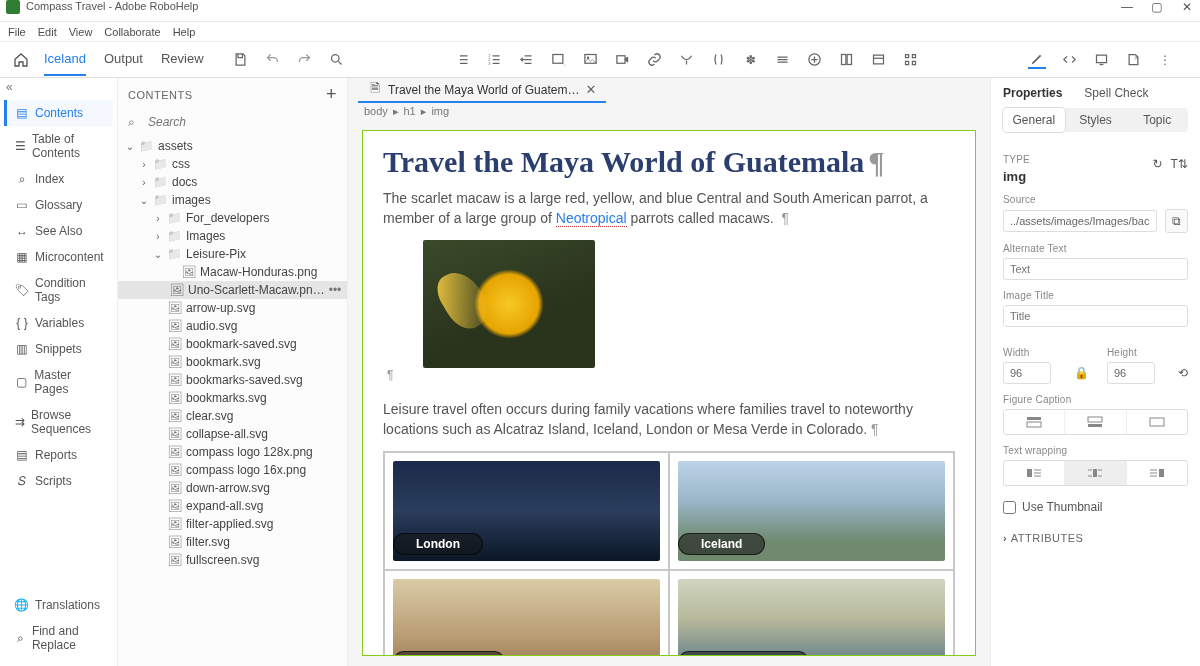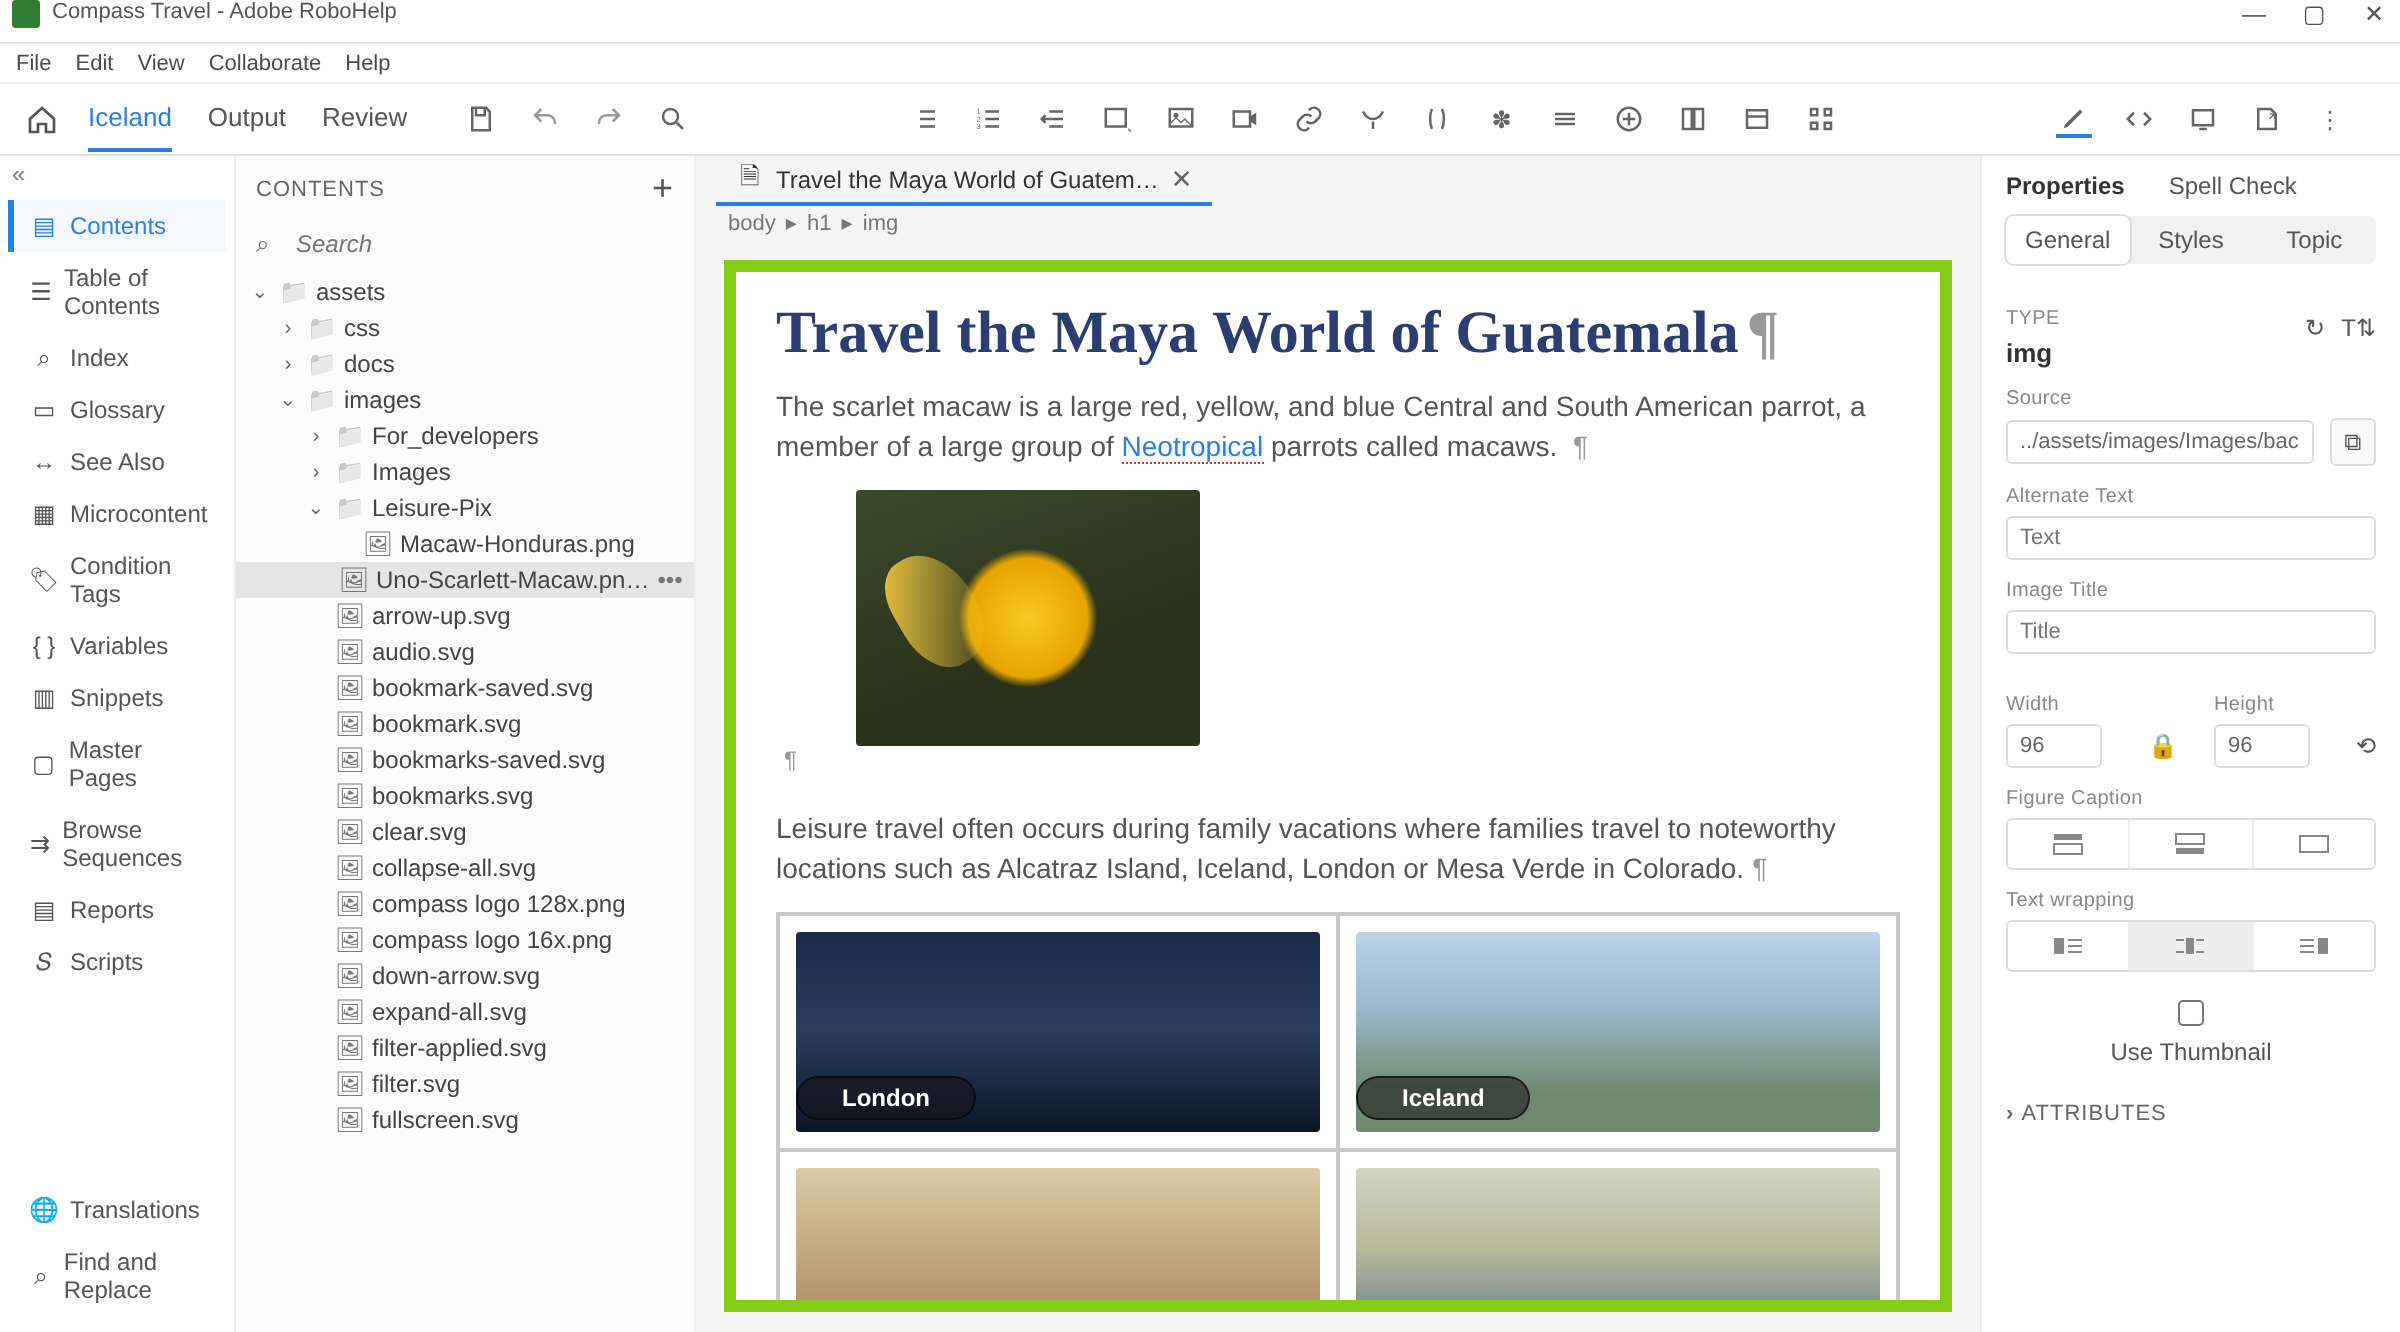--- a/index.html
+++ b/index.html
@@ -41,21 +41,21 @@
   .tdots { margin-left:auto; padding-right:6px; color:#777;}
   .ind0{padding-left:6px;} .ind1{padding-left:20px;} .ind2{padding-left:34px;} .ind3{padding-left:48px;}
   .ficon { width:14px; height:14px; display:inline-flex; align-items:center; justify-content:center;}
   
   .editor { flex:1; background:#f5f5f5; display:flex; flex-direction:column; overflow:hidden; }
   .doctabs { display:flex; align-items:center; padding:0 10px; height:28px; }
   .doctab { display:flex; align-items:center; gap:6px; padding:4px 10px; border-bottom:2px solid #2680eb; font-size:12px; color:#333; cursor:pointer;}
   .doctab .close { font-size:13px; color:#666; cursor:pointer;}
   .crumbs { font-size:11px; color:#777; padding:2px 14px; }
   .crumbs span { margin:0 2px; }
-  .page { margin:10px 14px; background:#fff; border:6px solid #84cc16; padding:14px 20px 4px 20px; overflow:auto; height:100%; }
+  .page { margin:10px 14px; background:#fff; border:1px solid #84cc16; padding:14px 20px 4px 20px; overflow:auto; height:100%; }
   .page h1 { font-family: "Rockwell", "Roboto Slab", Georgia, serif; font-size:30px; font-weight:700; color:#2a3e6f; margin-bottom:10px;}
   .page p { font-size:14px; color:#555; line-height:1.4; margin-bottom:12px;}
   .ulink { color:#2680eb; border-bottom:1px dotted #c33; }
   .parrot { width:172px; height:128px; margin-left:40px; background:linear-gradient(160deg,#3a4a2a 0%,#2a331c 60%); border-radius:2px; position:relative; overflow:hidden;}
   .parrot::before{content:"";position:absolute;left:50%;top:50%;width:70px;height:70px;background:radial-gradient(circle,#f7c825 0%,#e6a400 60%,transparent 70%);transform:translate(-50%,-50%);}
   .parrot::after{content:"";position:absolute;left:20px;top:30px;width:40px;height:60px;background:linear-gradient(120deg,#f2c83e,transparent);border-radius:40% 60% 50% 50%;transform:rotate(-30deg);}
   .pilcrow{color:#999;margin-left:4px;}
   .imggrid { display:grid; grid-template-columns:1fr 1fr; border:1px solid #c8c8c8;}
   .cell { border:1px solid #c8c8c8; padding:8px;}
   .thumb { height:100px; border-radius:2px; position:relative; display:flex; align-items:flex-end; justify-content:flex-start; }
@@ -73,21 +73,21 @@
   .ptab.active{ background:#fff; border-radius:4px; box-shadow:0 0 0 1px #ddd;}
   .plabel { font-size:10px; color:#888; text-transform:none; margin:10px 0 4px 0; letter-spacing:0.2px;}
   .pbold { font-size:13px; color:#333; font-weight:600;}
   .pinput { width:100%; border:1px solid #ddd; border-radius:3px; padding:4px 6px; font-size:11px; color:#666; background:#fff;}
   .prow { display:flex; align-items:center; gap:8px;}
   .piconbtn { width:28px; height:24px; border:1px solid #ddd; border-radius:3px; display:flex; align-items:center; justify-content:center; cursor:pointer; background:#fafafa;}
   .segbar { display:flex; border:1px solid #ddd; border-radius:3px; overflow:hidden; width:100%; margin-top:4px;}
   .seg { flex:1; height:24px; display:flex; align-items:center; justify-content:center; cursor:pointer; border-right:1px solid #eee;}
   .seg:last-child{border:none;}
   .seg.active{background:#eee;}
-  .chkrow { display:flex; align-items:center; gap:6px; margin-top:14px;flex-direction:column;}
+  .chkrow { display:flex; align-items:center; gap:6px; margin-top:14px;}
   .acc { margin-top:18px; font-size:11px; letter-spacing:0.5px; color:#666; cursor:pointer;}
   .acc::before{content:"› "; font-weight:bold;}
   svg{display:block;}
 </style>
 </head>
 <body>
 
 <div class="titlebar">
   <div class="logo"></div>
   <div class="title">Compass Travel - Adobe RoboHelp</div>

